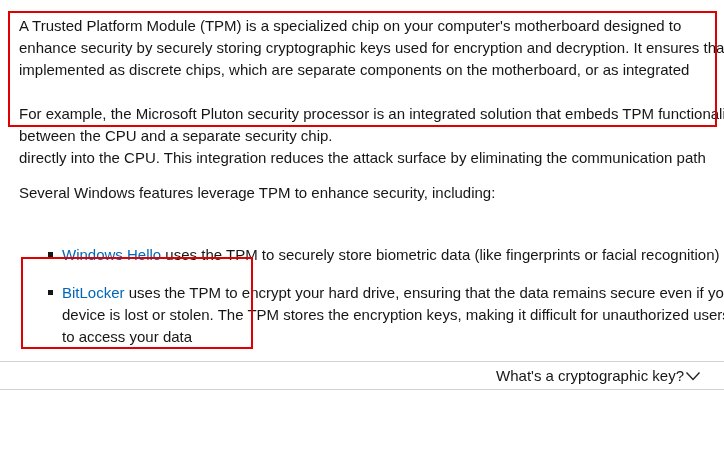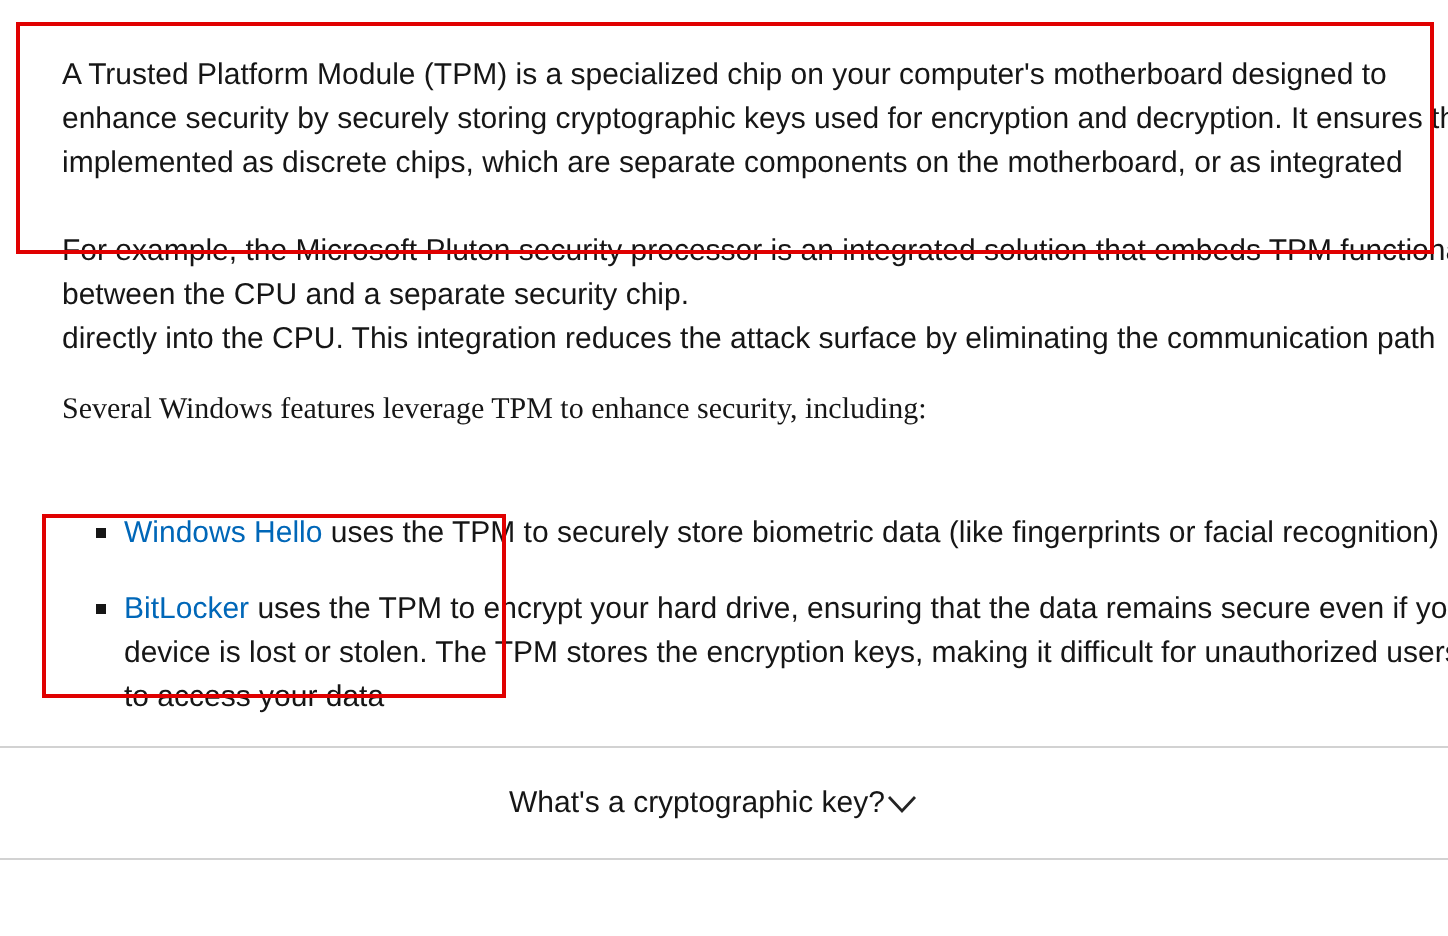--- a/index.html
+++ b/index.html
@@ -8,45 +8,45 @@
     height: 468px;
     background: #ffffff;
     font-family: "Liberation Sans", sans-serif;
     font-size: 15px;
     line-height: 22px;
     color: var(--text, #161616);
     position: relative;
     overflow: hidden;
   }
   .content { padding: 15px 0 0 19px; }
-  .para { margin: 12px; }
+  .para { margin: 0; }
   .ln { white-space: nowrap; height: 22px; }
   .para-pluton { margin-top: 22px; }
-  .para-lead { margin-top: 13px; font-family: Liberation Serif, serif; }
+  .para-lead { margin-top: 13px; }
   .bullet-list { margin-top: 40px; padding-left: 29px; }
   .bullet-item { display: flex; }
   .bullet-item + .bullet-item { margin-top: 16px; }
   .bullet-marker {
     flex: 0 0 auto;
     width: 5px; height: 5px;
     background: var(--text, #161616);
     margin-top: 8px;
     margin-right: 9px;
   }
   .bullet-text { flex: 1 1 auto; }
   a.inline-link { color: var(--link-blue, #0067b8); text-decoration: none; cursor: pointer; }
   .accordion {
     margin-top: 13px;
     box-sizing: border-box;
-    height: 57px;
+    height: 29px;
     border-top: 1px solid var(--divider-gray, #d2d2d2);
     border-bottom: 1px solid var(--divider-gray, #d2d2d2);
     display: flex;
     align-items: center;
-    justify-content: center;
+    justify-content: flex-end;
     padding: 0 22px 0 13px;
     cursor: pointer;
     background: #ffffff;
   }
   .accordion-question { font-size: 15px; }
   .chevron { display: flex; align-items: center; }
   .annotation-box {
     position: absolute;
     border: 2px solid var(--annotation-red, #e00000);
     pointer-events: none;

